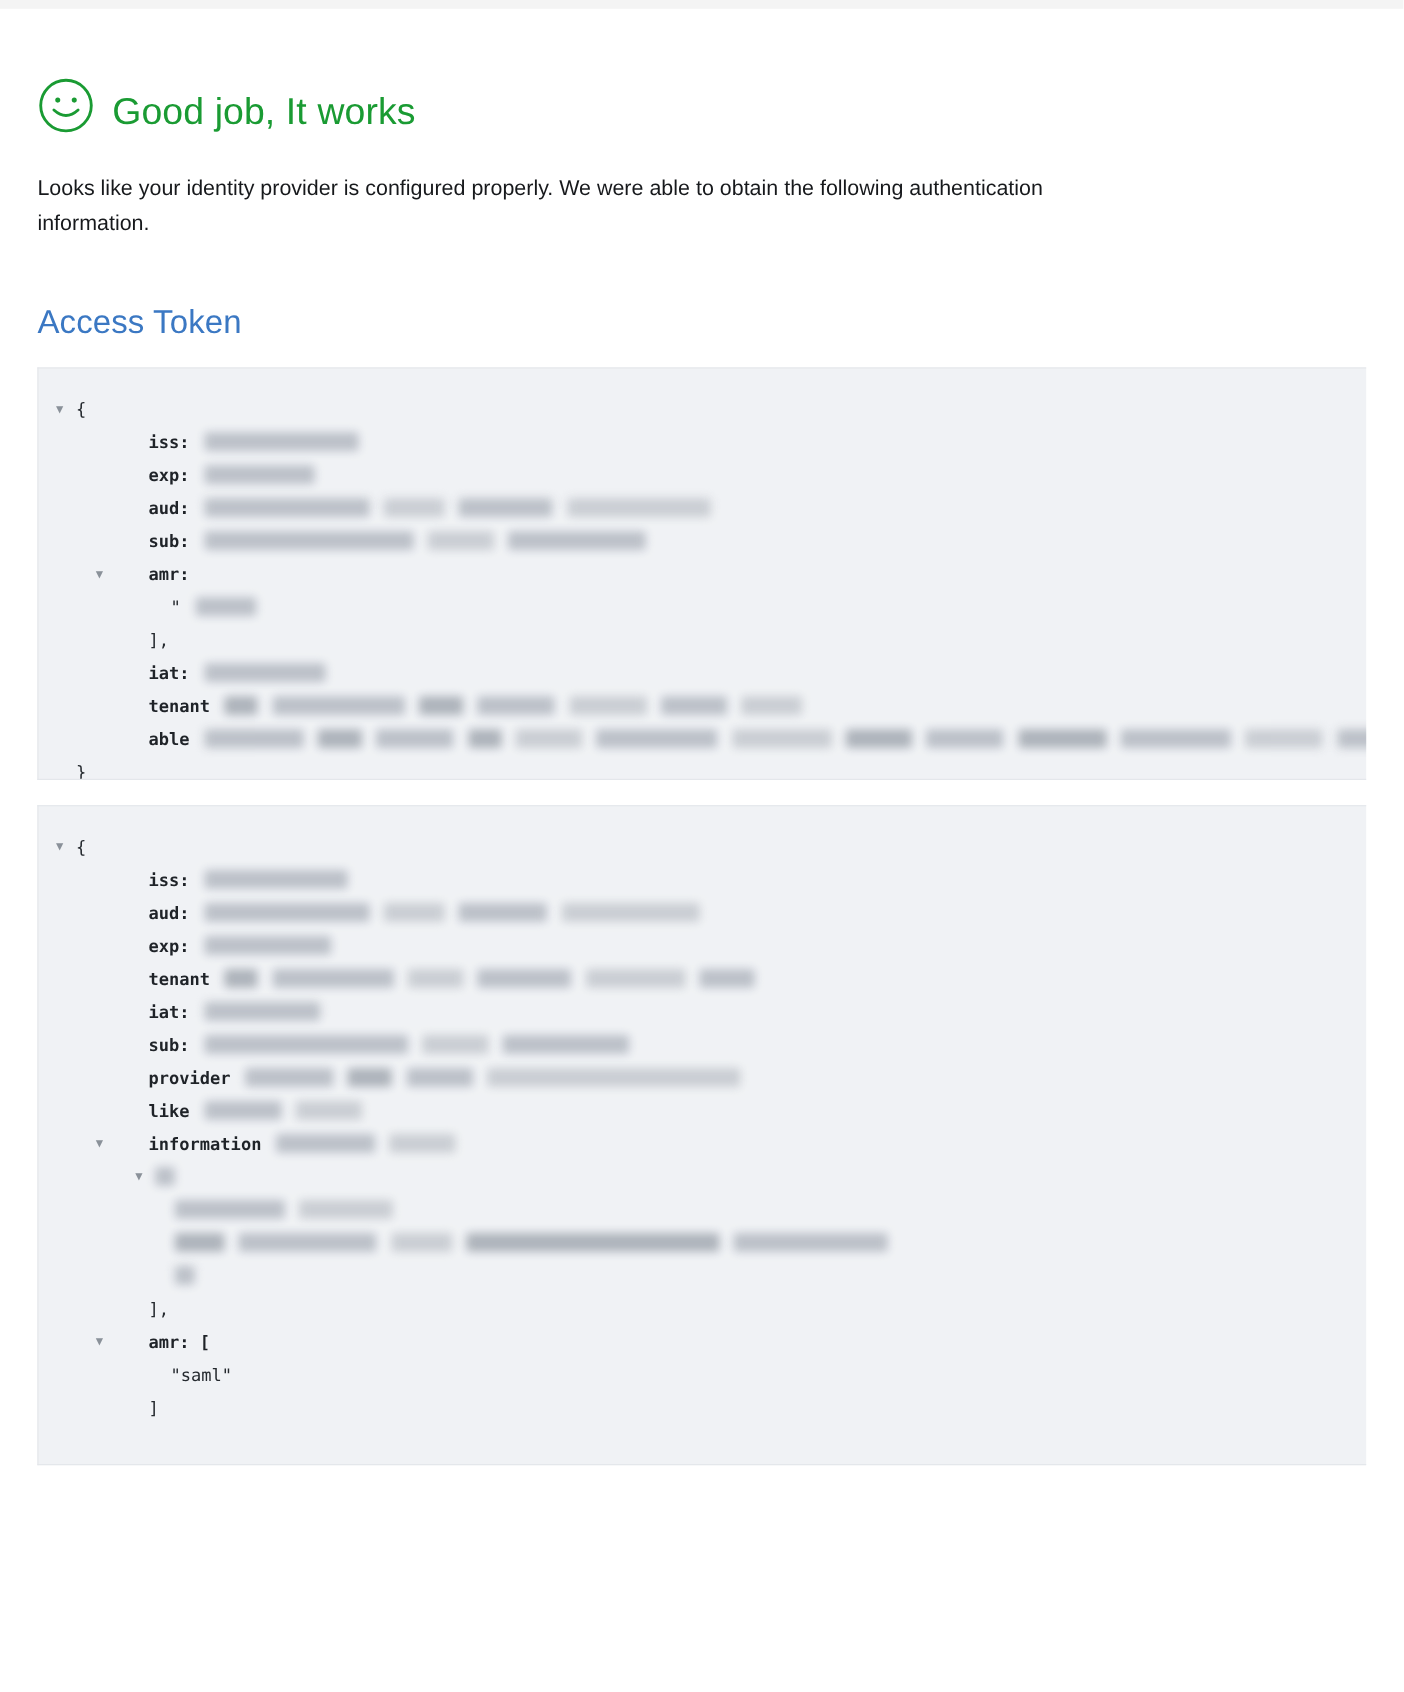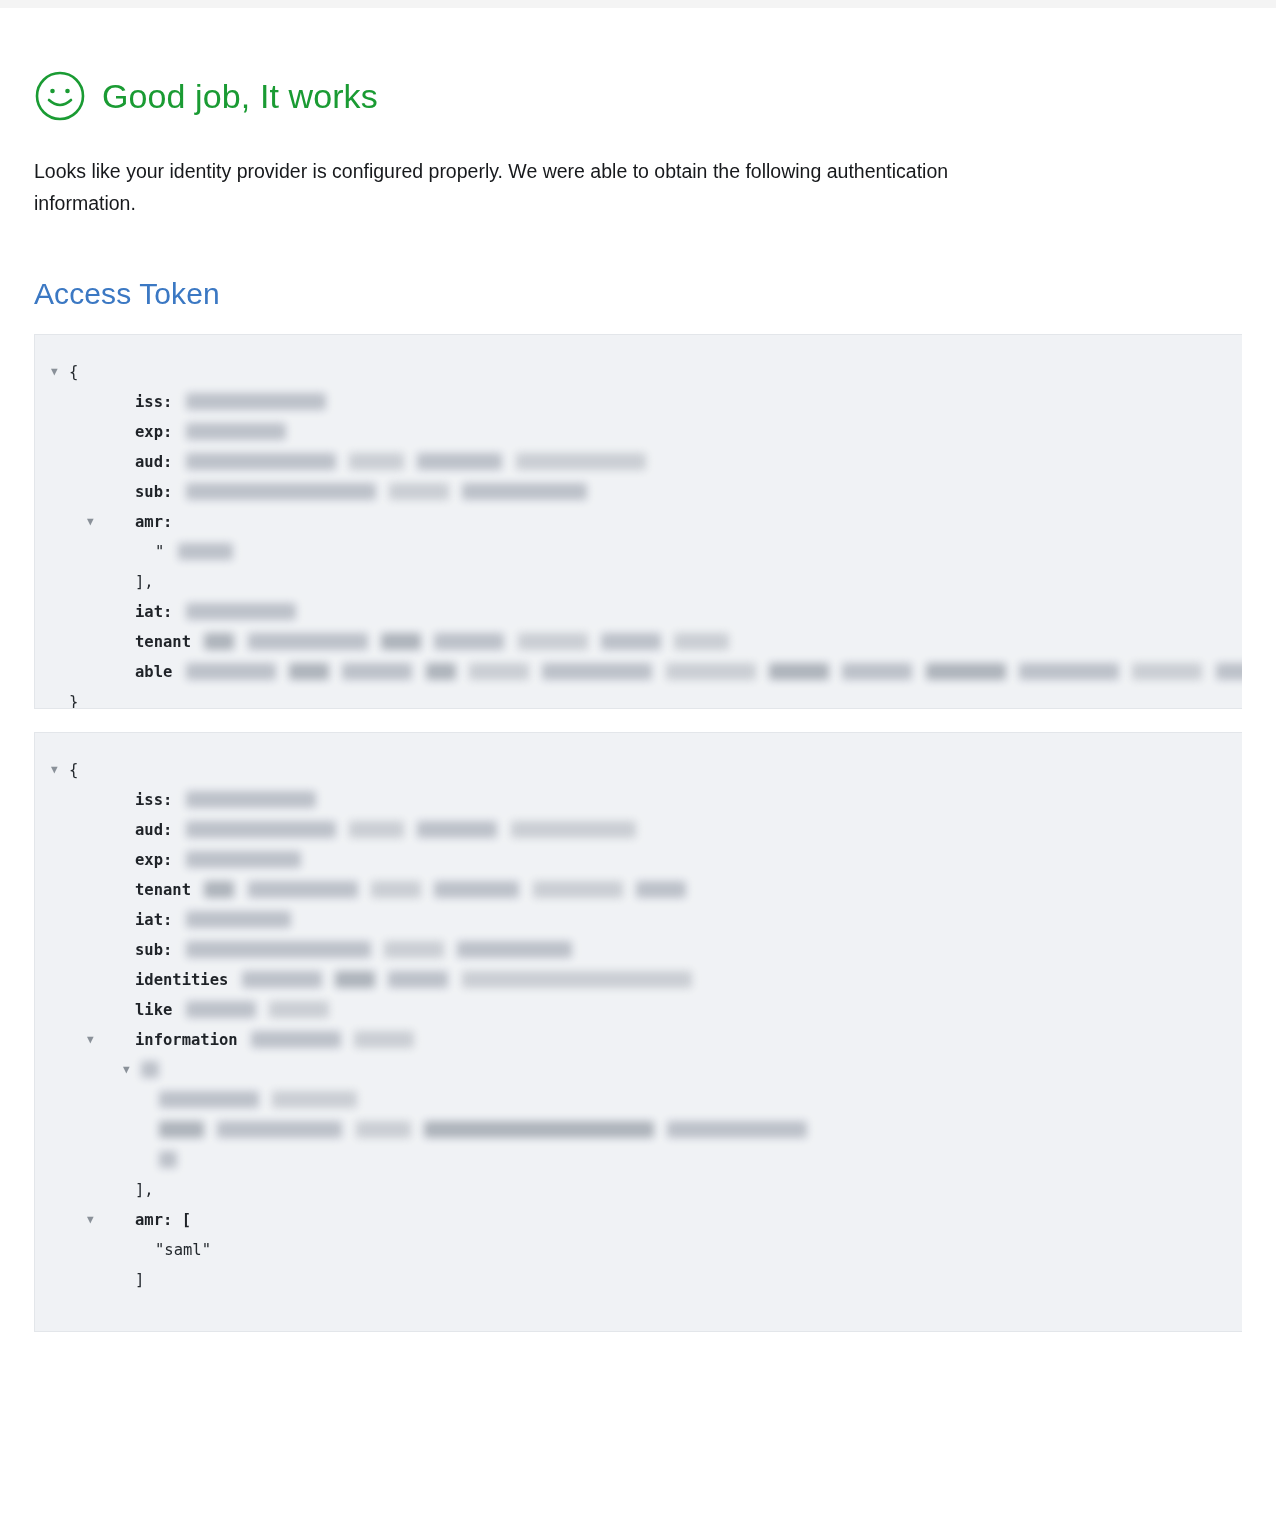--- a/index.html
+++ b/index.html
@@ -18,21 +18,21 @@
     height: 8px;
     background: #f4f4f4;
     width: 100%;
   }
   .page {
     padding: 0 34px;
     box-sizing: border-box;
   }
   .headline {
     display: flex;
-    align-items: center;
+    align-items: flex-end;
     gap: 16px;
     margin-top: 62px;
   }
   .smiley {
     width: 52px;
     height: 52px;
     flex: 0 0 52px;
   }
   .headline-text {
     color: #1a9b33;
@@ -265,21 +265,21 @@
 
 
     <div class="code-line indent-1">
       <span class="key">sub:</span>
       <span class="blur" style="width:185px"></span>
       <span class="blur soft" style="width:60px"></span>
       <span class="blur" style="width:115px"></span>
     </div>
 
     <div class="code-line indent-1">
-      <span class="key">identities</span>
+      <span class="key">provider</span>
       <span class="blur" style="width:80px"></span>
       <span class="blur dark" style="width:40px"></span>
       <span class="blur" style="width:60px"></span>
       <span class="blur soft" style="width:230px"></span>
     </div>
 
     <div class="code-line indent-1">
       <span class="key">like</span>
       <span class="blur" style="width:70px"></span>
       <span class="blur soft" style="width:60px"></span>

